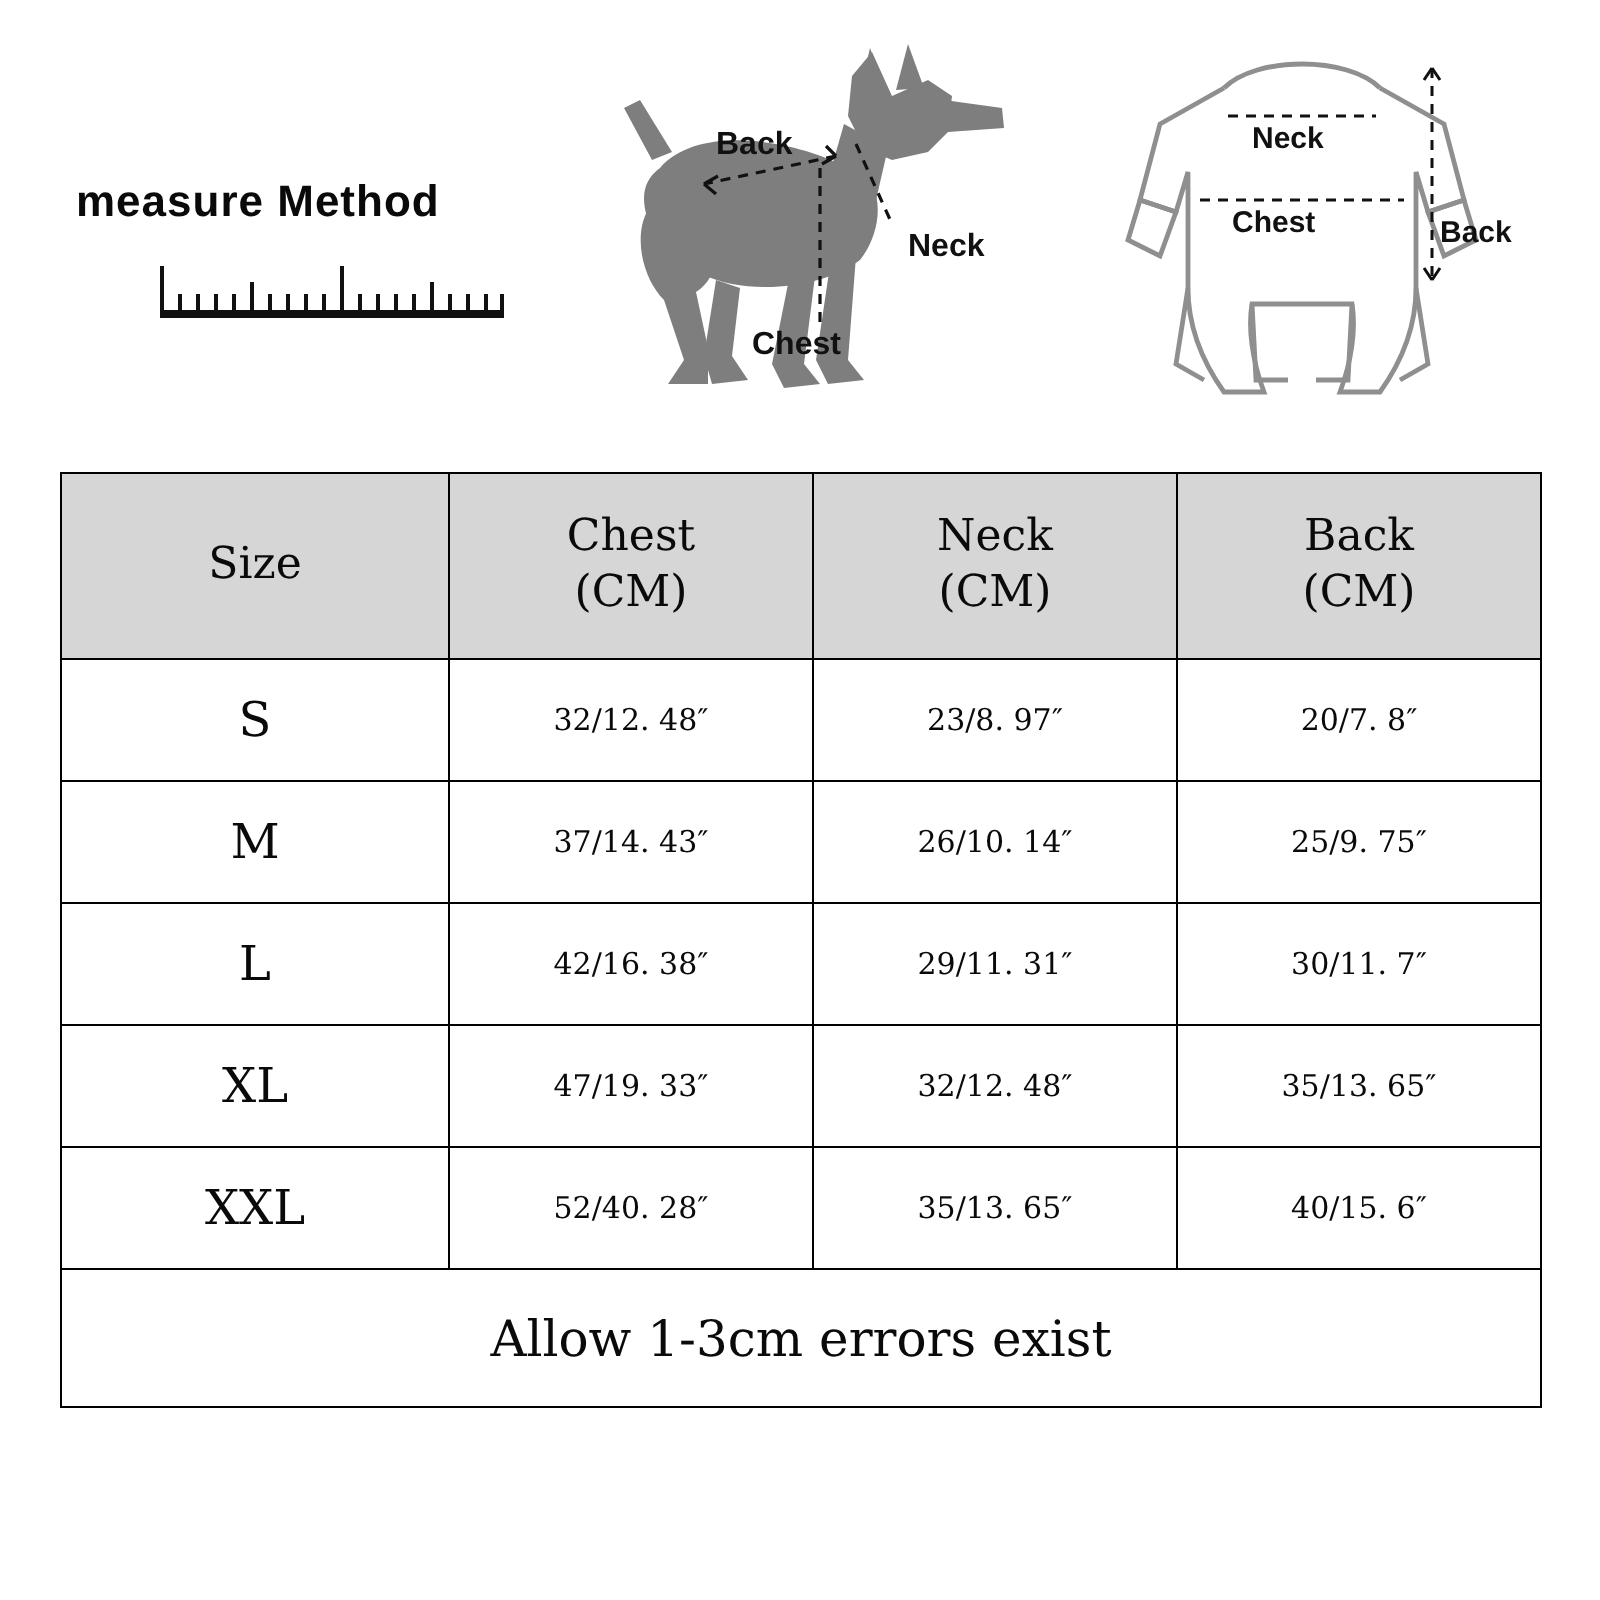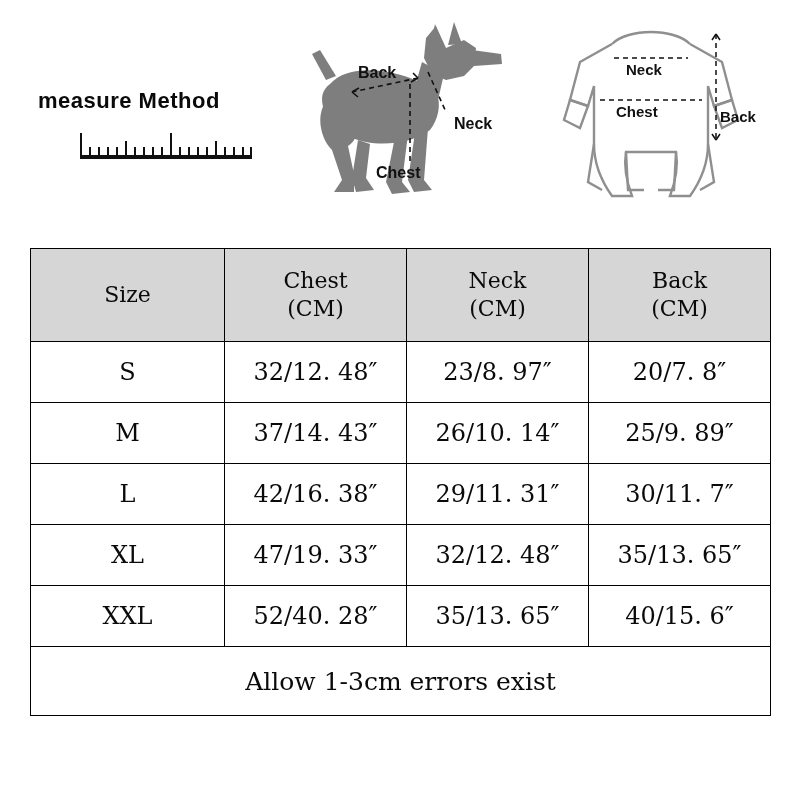--- a/index.html
+++ b/index.html
@@ -102,42 +102,42 @@
     font-weight: bold;
     font-size: 15px;
     color: #111;
     white-space: nowrap;
   }
 
   
   #size-table {
     position: absolute;
     left: 30px;
-    top: 248px;
+    top: 236px;
     width: 740px;
     border-collapse: collapse;
     table-layout: fixed;
   }
   #size-table td, #size-table th {
     border: 1px solid #000000;
     text-align: center;
     vertical-align: middle;
     font-family: "DejaVu Serif", serif;
     color: #0a0a0a;
   }
   #size-table thead th {
     background: #d6d6d6;
     height: 90px;
     font-size: 22px;
     font-weight: normal;
     line-height: 1.28;
   }
   #size-table tbody td {
     height: 58px;
-    font-size: 24px;
+    font-size: 15px;
     background: #ffffff;
   }
   #size-table tbody td.size-cell {
     font-size: 24px;
   }
   #size-table tfoot td {
     height: 66px;
     font-size: 25px;
     background: #ffffff;
     margin-top: 26px;
@@ -292,21 +292,21 @@
       <tr>
         <td class="size-cell">S</td>
         <td>32/12. 48″</td>
         <td>23/8. 97″</td>
         <td>20/7. 8″</td>
       </tr>
       <tr>
         <td class="size-cell">M</td>
         <td>37/14. 43″</td>
         <td>26/10. 14″</td>
-        <td>25/9. 89″</td>
+        <td>25/9. 75″</td>
       </tr>
       <tr>
         <td class="size-cell">L</td>
         <td>42/16. 38″</td>
         <td>29/11. 31″</td>
         <td>30/11. 7″</td>
       </tr>
       <tr>
         <td class="size-cell">XL</td>
         <td>47/19. 33″</td>

